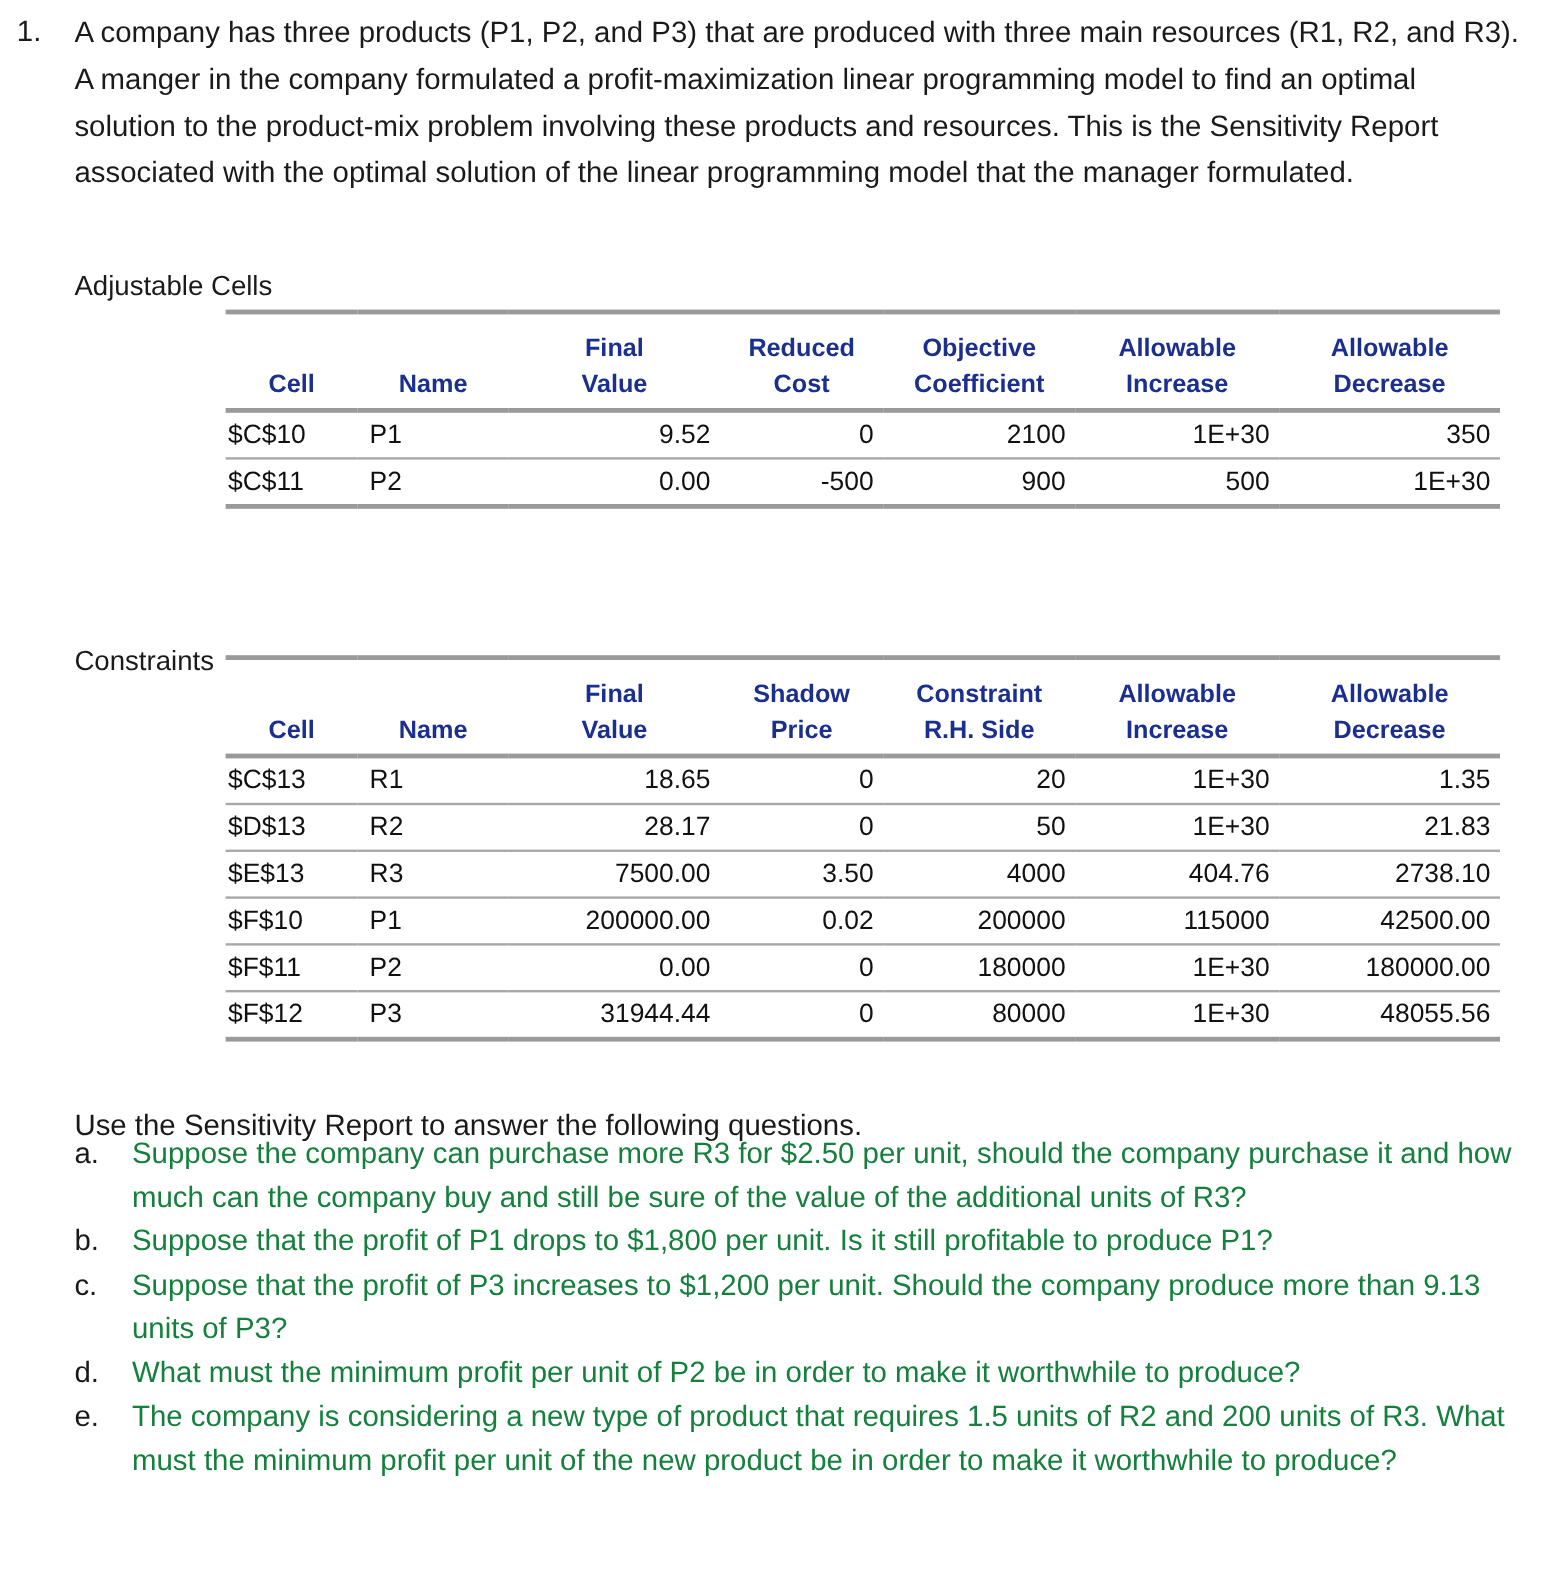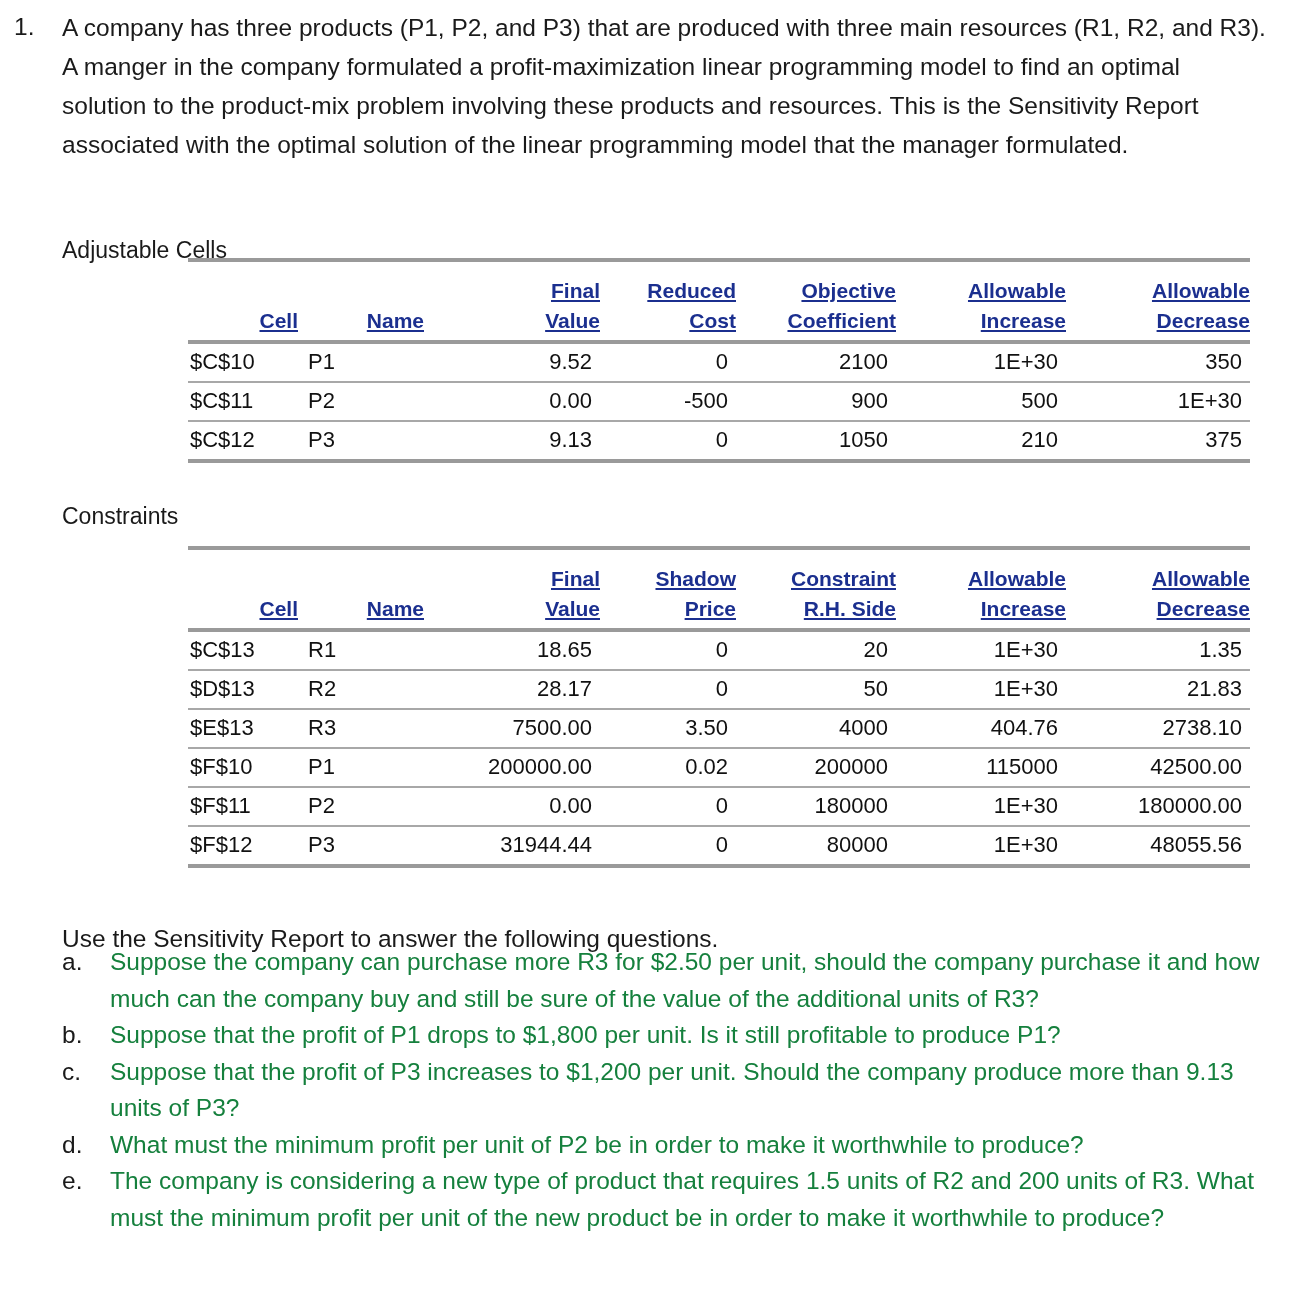--- a/index.html
+++ b/index.html
@@ -48,22 +48,22 @@
   }
 
   
   .section-label {
     position: absolute;
     left: 62px;
     font-size: 23px;
     line-height: 28px;
     color: #1a1a1a;
   }
-  #label-adjustable { top: 236px; text-align: right; }
-  #label-constraints { top: 502px; }
+  #label-adjustable { top: 224px; text-align: right; }
+  #label-constraints { top: 536px; }
 
   
   .report-table {
     position: absolute;
     left: 188px;
     width: 1062px;
     border-collapse: collapse;
     table-layout: fixed;
     font-size: 21px;
   }
@@ -81,23 +81,22 @@
   .report-table thead th {
     color: #1b2f8f;
     font-weight: bold;
     font-size: 21px;
     padding: 0;
     vertical-align: bottom;
     white-space: nowrap;
   }
   .report-table thead th .hl {
     display: block;
-    text-align: right;
+    text-align: center;
     line-height: 30px;
-    text-decoration: underline;
   }
   .report-table thead th .hl.blank { visibility: hidden; }
 
   .report-table thead tr.hdr-rule-top th {
     border-top: 4px solid #9a9a9a;
     height: 8px;
     padding: 0;
   }
   .report-table thead tr.hdr-main th {
     padding-top: 6px;
@@ -233,29 +232,20 @@
       </tr>
       <tr>
         <td class="cellref">$C$11</td>
         <td class="nameref">P2</td>
         <td class="num">0.00</td>
         <td class="num">-500</td>
         <td class="num">900</td>
         <td class="num">500</td>
         <td class="num">1E+30</td>
       </tr>
-      <tr>
-        <td class="cellref">$C$12</td>
-        <td class="nameref">P3</td>
-        <td class="num">9.13</td>
-        <td class="num">0</td>
-        <td class="num">1050</td>
-        <td class="num">210</td>
-        <td class="num">375</td>
-      </tr>
     </tbody>
   </table>
 
   <div class="section-label" id="label-constraints">Constraints</div>
 
   <table class="report-table" id="table-constraints">
     <colgroup>
       <col class="c-cell">
         <col class="c-name">
         <col class="c-v1">

